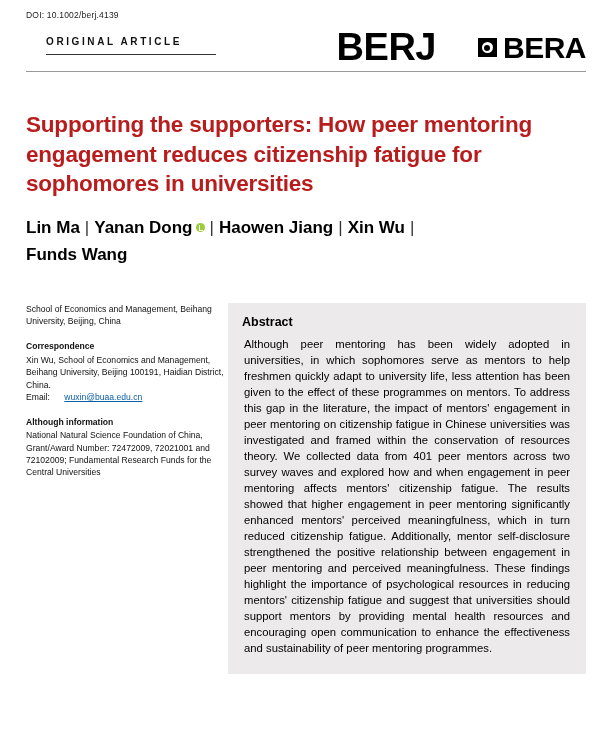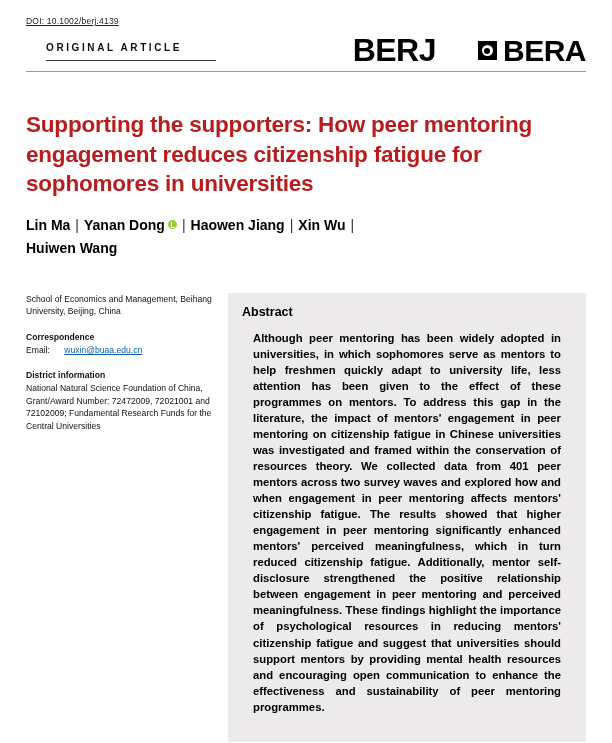--- a/index.html
+++ b/index.html
@@ -19,22 +19,21 @@
     position: relative;
     width: 612px;
     height: 743px;
     box-sizing: border-box;
     padding: 0 26px;
   }
   .doi {
     font-size: 8.5px;
     color: #222;
     letter-spacing: 0.2px;
-    padding-top: 16px;
-    text-decoration: underline;
+    padding-top: 10px;
   }
   .header-row {
     display: flex;
     align-items: flex-start;
     justify-content: space-between;
     margin-top: 16px;
     margin-left: 20px;
   }
   .article-type {
     font-size: 10px;
@@ -43,21 +42,21 @@
     color: #111;
     padding-bottom: 6px;
   }
   .brand {
     display: flex;
     align-items: center;
     gap: 12px;
     margin-top: -10px;
   }
   .brand-berj {
-    font-size: 32px;
+    font-size: 38px;
     font-weight: bold;
     letter-spacing: -0.5px;
     color: #000;
   }
   .brand-bera {
     display: flex;
     align-items: center;
     gap: 6px;
     padding-left: 30px;
   }
@@ -106,21 +105,21 @@
   }
   .title {
     font-size: 22.5px;
     font-weight: bold;
     line-height: 1.32;
     letter-spacing: -0.2px;
     margin-top: 38px;
     color: #b91c1c;
   }
   .authors {
-    font-size: 14px;
+    font-size: 17px;
     font-weight: bold;
     line-height: 1.6;
     color: #000;
   }
   .authors .sep {
     font-weight: normal;
     color: #333;
     padding: 0 5px;
   }
   .orcid {
@@ -180,22 +179,21 @@
     font-size: 12.5px;
     font-weight: bold;
     margin: 0 0 7px 0;
     color: #000;
   }
   .abstract-text {
     font-size: 11.3px;
     line-height: 1.42;
     text-align: justify;
     color: #000;
-    margin: 11px;
-    font-weight: bold;
+    margin: 2px;
   }
 </style>
 </head>
 <body>
 
 <div class="page">
 
   <div class="doi">DOI: 10.1002/berj.4139</div>
 
   <div class="header-row">
@@ -210,38 +208,39 @@
         <span class="brand-bera-text">BERA</span>
       </div>
     </div>
   </div>
 
   <div class="rule"></div>
 
   <h1 class="title">Supporting the supporters: How peer mentoring engagement reduces citizenship fatigue for sophomores in universities</h1>
 
   <div class="authors">
-    <span>Lin Ma</span><span class="sep">|</span><span>Yanan Dong</span><span class="orcid"></span><span class="sep">|</span><span>Haowen Jiang</span><span class="sep">|</span><span>Xin Wu</span><span class="sep">|</span><br><span>Huiwen Wang</span>
+    <span>Lin Ma</span><span class="sep">|</span><span>Yanan Dong</span><span class="orcid"></span><span class="sep">|</span><span>Haowen Jiang</span><span class="sep">|</span><span>Xin Wu</span><span class="sep">|</span><br><span>Funds Wang</span>
   </div>
 
   <div class="body-cols">
 
     <div class="left-col">
       <div class="aff">School of Economics and Management, Beihang University, Beijing, China</div>
 
       <div class="sec">
         <div class="sec-head">Correspondence</div>
+        <div>Xin Wu, School of Economics and Management, Beihang University, Beijing 100191, Haidian District, China.</div>
         <div>
           <span>Email:</span>
           <span class="email-link">wuxin@buaa.edu.cn</span>
         </div>
       </div>
 
       <div class="sec">
-        <div class="sec-head">District information</div>
+        <div class="sec-head">Although information</div>
         <div>National Natural Science Foundation of China, Grant/Award Number: 72472009, 72021001 and 72102009; Fundamental Research Funds for the Central Universities</div>
       </div>
     </div>
 
     <div class="abstract-box">
       <div class="abstract-title">Abstract</div>
       <p class="abstract-text">Although peer mentoring has been widely adopted in universities, in which sophomores serve as mentors to help freshmen quickly adapt to university life, less attention has been given to the effect of these programmes on mentors. To address this gap in the literature, the impact of mentors' engagement in peer mentoring on citizenship fatigue in Chinese universities was investigated and framed within the conservation of resources theory. We collected data from 401 peer mentors across two survey waves and explored how and when engagement in peer mentoring affects mentors' citizenship fatigue. The results showed that higher engagement in peer mentoring significantly enhanced mentors' perceived meaningfulness, which in turn reduced citizenship fatigue. Additionally, mentor self-disclosure strengthened the positive relationship between engagement in peer mentoring and perceived meaningfulness. These findings highlight the importance of psychological resources in reducing mentors' citizenship fatigue and suggest that universities should support mentors by providing mental health resources and encouraging open communication to enhance the effectiveness and sustainability of peer mentoring programmes.</p>
     </div>
 
   </div>

